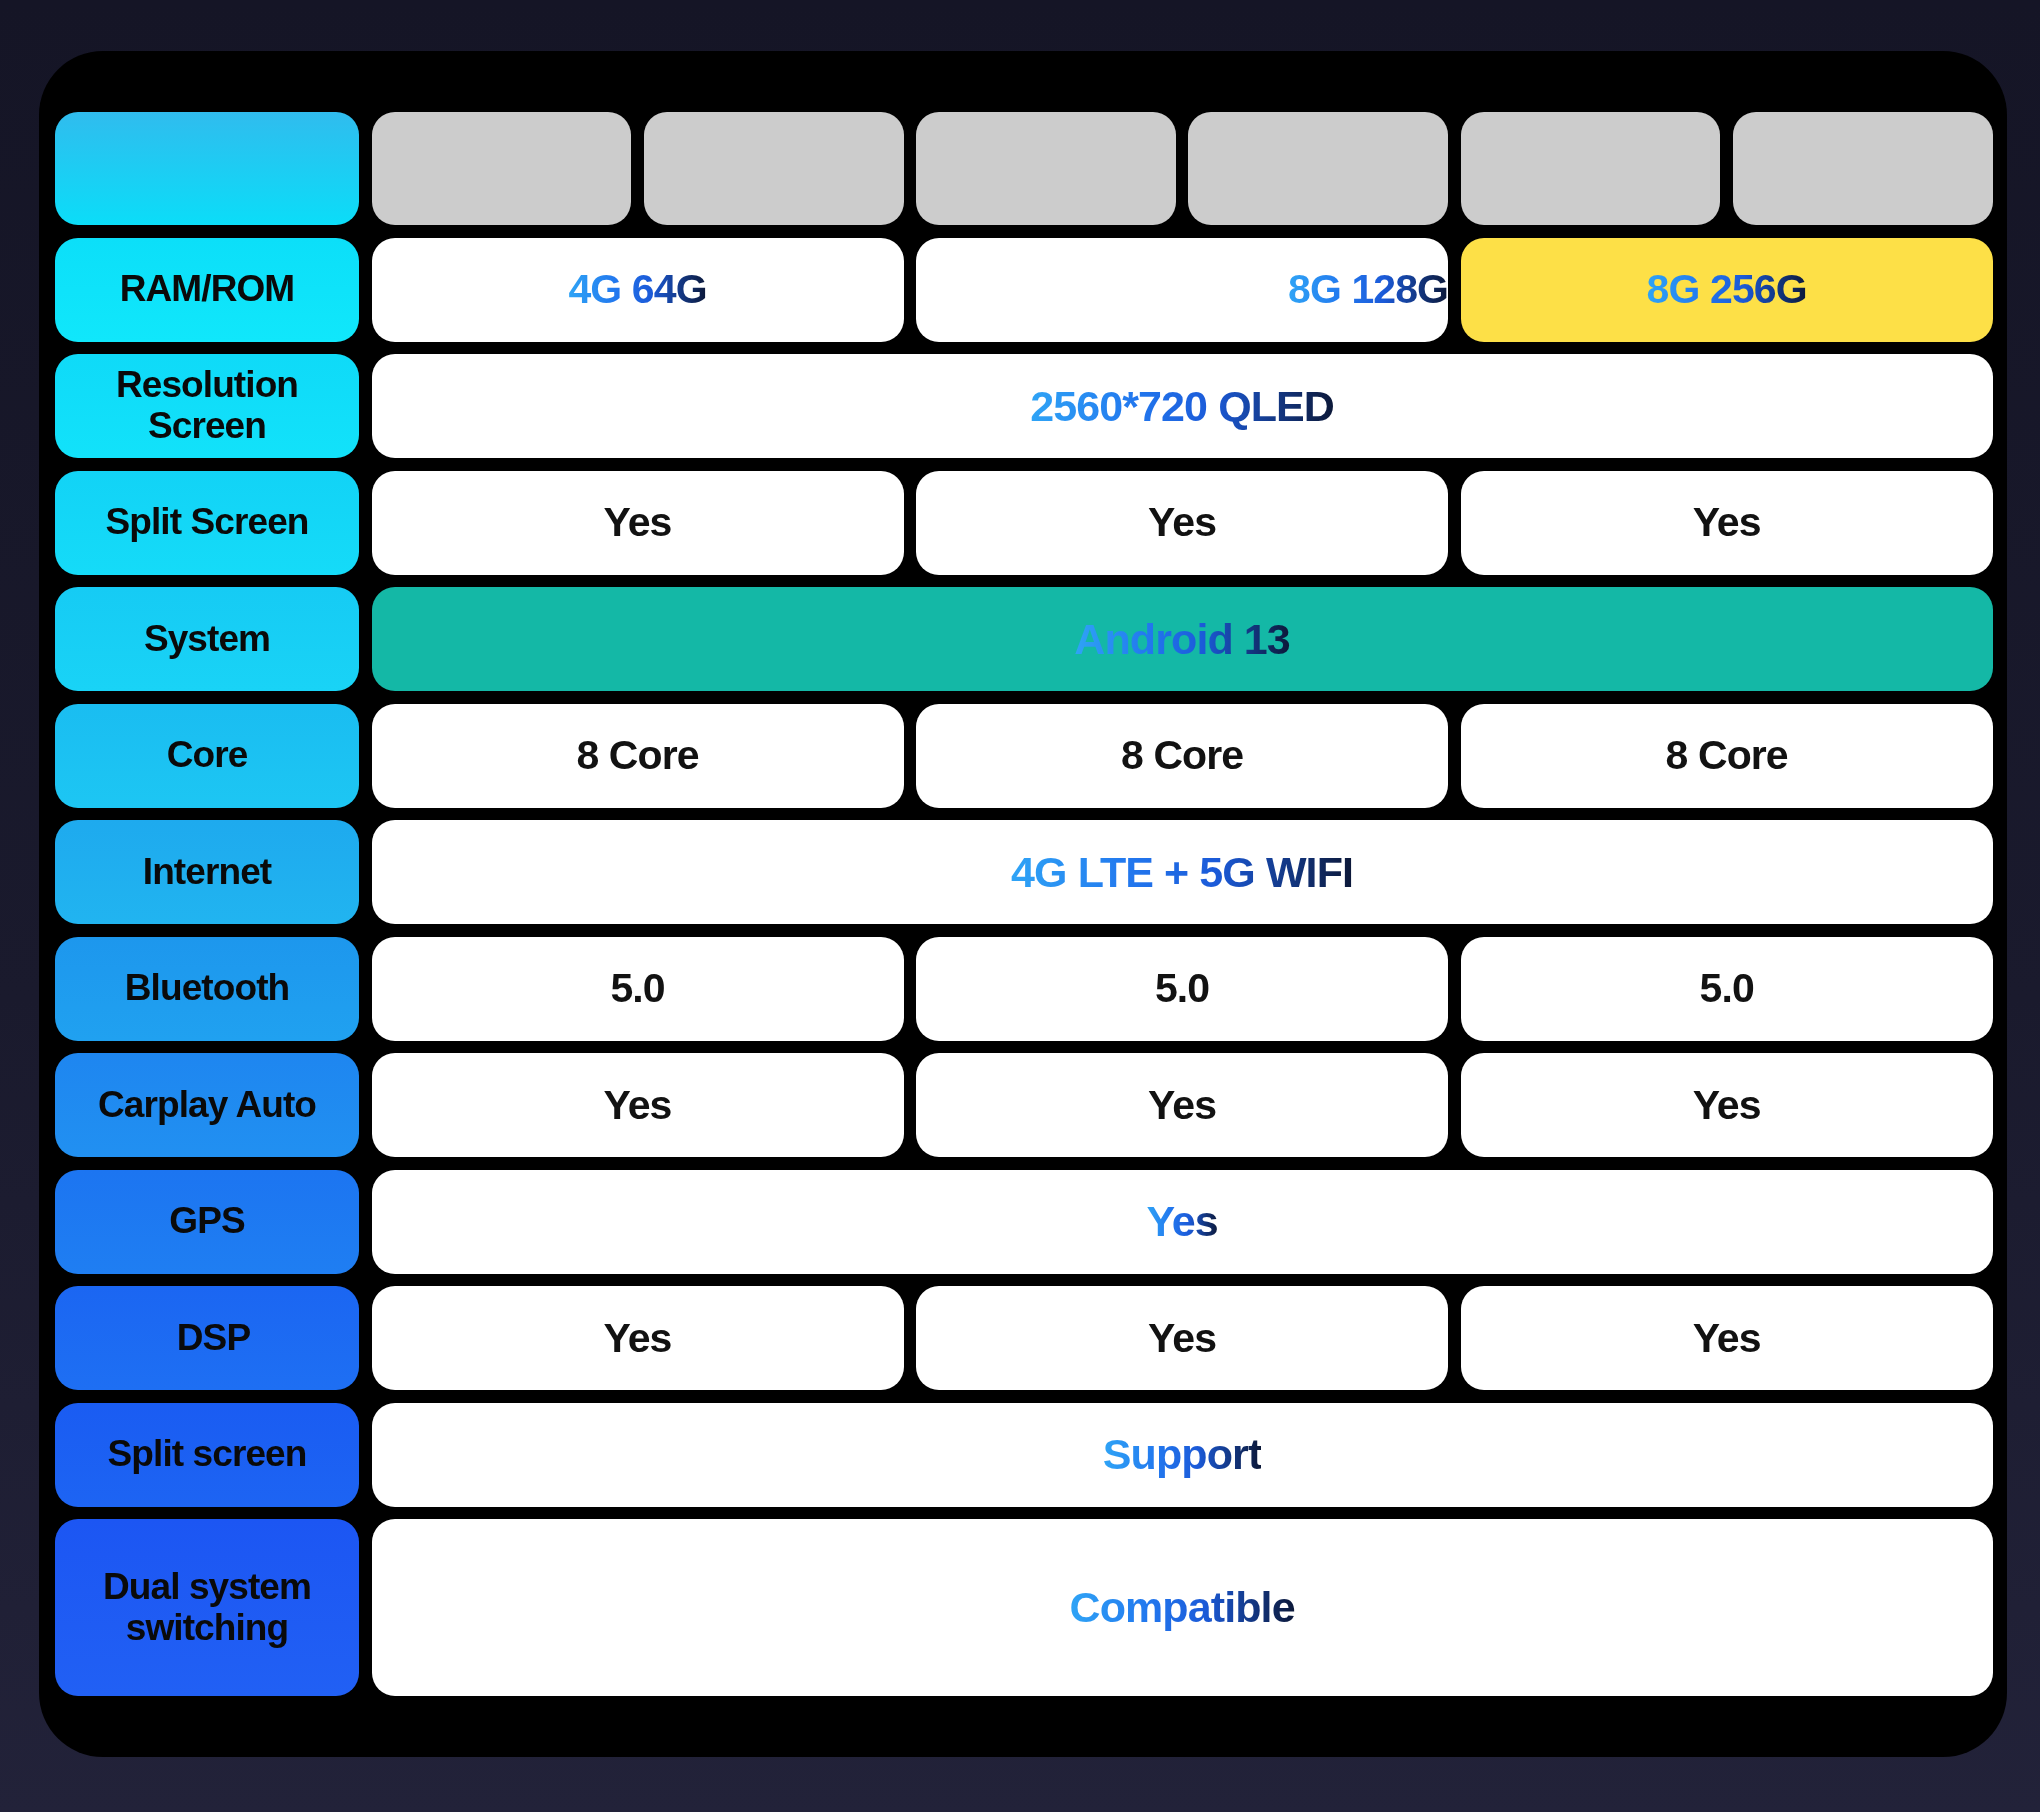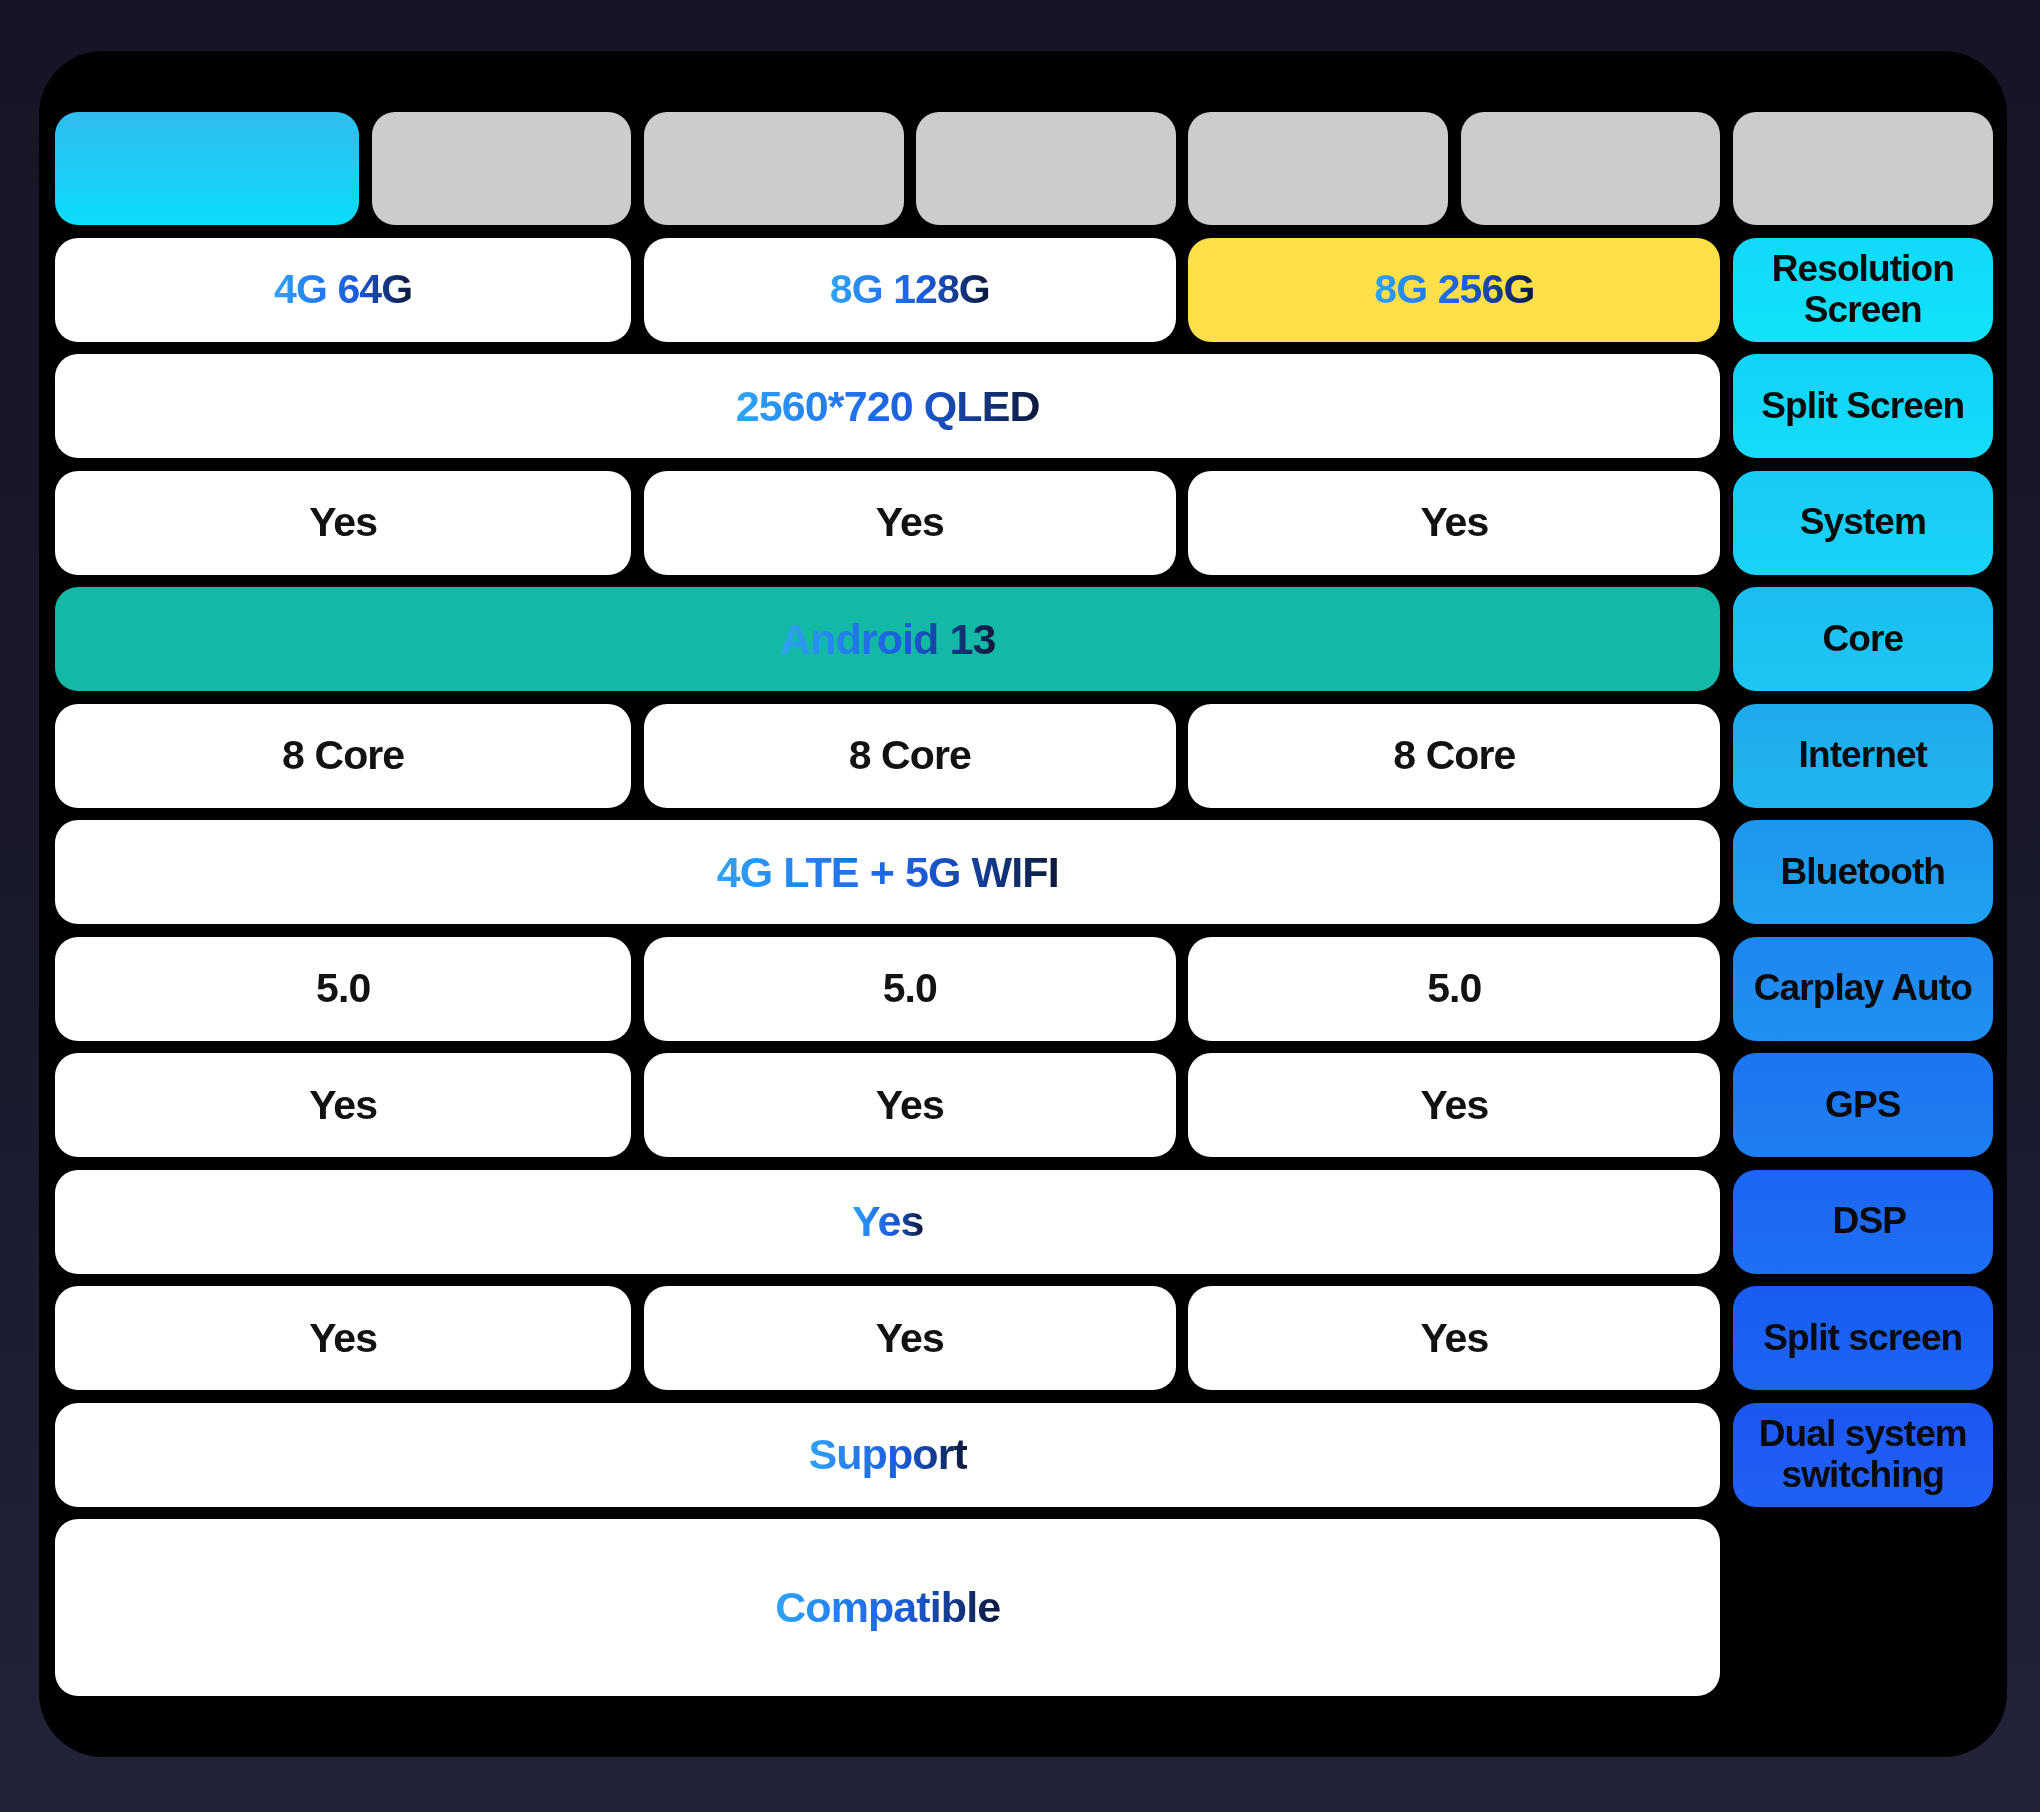--- a/index.html
+++ b/index.html
@@ -63,24 +63,25 @@
     <div id="spec-grid">
 
       <div class="lbl" style="background: linear-gradient(rgb(48, 188, 238) 0%, rgb(11, 221, 248) 100%);"></div>
       <div class="cell" style="background: rgb(204, 204, 204);"></div>
       <div class="cell" style="background: rgb(204, 204, 204);"></div>
       <div class="cell" style="background: rgb(204, 204, 204);"></div>
       <div class="cell" style="background: rgb(204, 204, 204);"></div>
       <div class="cell" style="background: rgb(204, 204, 204);"></div>
       <div class="cell" style="background: rgb(204, 204, 204);"></div>
 
+      <div class="lbl" style="background: linear-gradient(rgb(12, 223, 249), rgb(16, 231, 251)); color: rgb(10, 10, 10);">RAM/ROM</div>
       <div class="cell span2" style="background: rgb(255, 255, 255);">
           <span class="gt" style="background-image: linear-gradient(90deg, rgb(47, 164, 246) 0%, rgb(34, 119, 238) 35%, rgb(27, 90, 216) 60%, rgb(12, 24, 56) 100%);">4G 64G</span>
         </div>
-      <div class="cell span2" style="background: rgb(255, 255, 255);">
+      <div class="cell span2" style="background: rgb(255, 255, 255); justify-content: flex-end;">
           <span class="gt" style="background-image: linear-gradient(90deg, rgb(47, 164, 246) 0%, rgb(34, 119, 238) 35%, rgb(27, 90, 216) 60%, rgb(12, 24, 56) 100%);">8G 128G</span>
         </div>
       <div class="cell span2" style="background: #fde047;">
           <span class="gt" style="background-image: linear-gradient(90deg, rgb(47, 164, 246) 0%, rgb(34, 119, 238) 35%, rgb(27, 90, 216) 60%, rgb(12, 24, 56) 100%);">8G 256G</span>
         </div>
 
       <div class="lbl" style="background: linear-gradient(rgb(15, 218, 248), rgb(18, 226, 250)); color: rgb(10, 10, 10);">Resolution Screen</div>
       <div class="cell span6" style="background: rgb(255, 255, 255);">
           <span class="gt" style="background-image: linear-gradient(90deg, rgb(47, 164, 246) 0%, rgb(34, 119, 238) 35%, rgb(27, 90, 216) 60%, rgb(12, 24, 56) 100%);">2560*720 QLED</span>
         </div>

